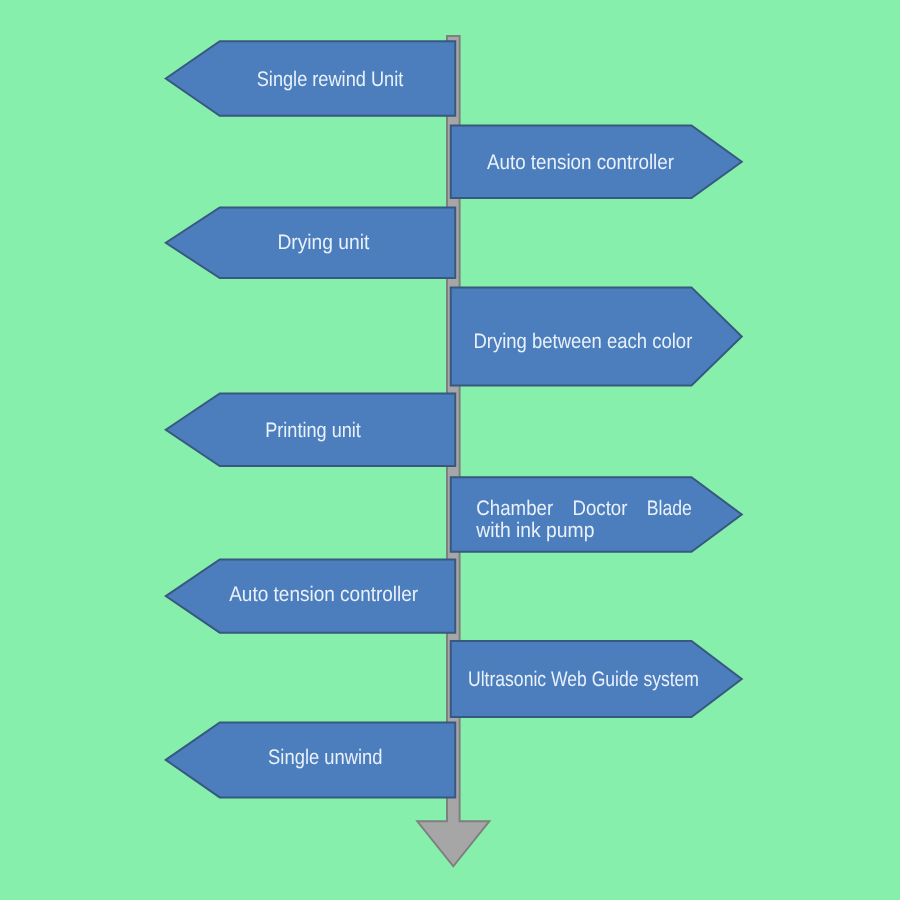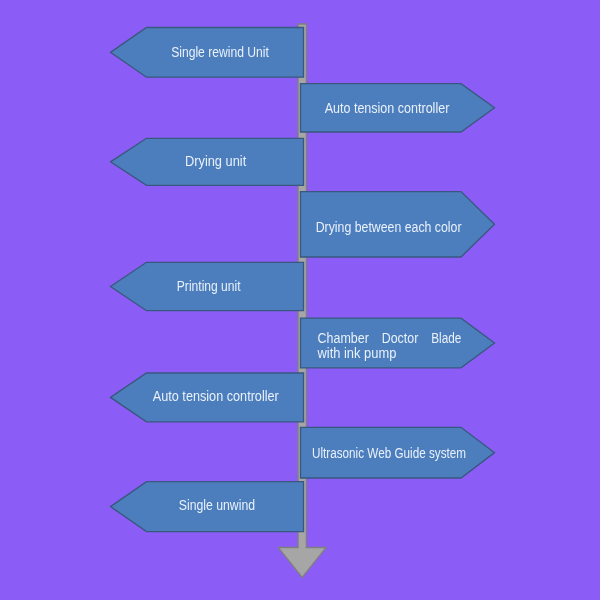--- a/index.html
+++ b/index.html
@@ -1,16 +1,16 @@
 <!DOCTYPE html>
 <html><head>
 <meta charset="utf-8">
 <style>
   html,body{margin:0;padding:0;background:#ffffff;}
-  .page{position:relative;width:600px;height:600px;background:#8b5cf6;overflow:hidden;}
+  .page{position:relative;width:600px;height:600px;background:#86efac;overflow:hidden;}
   svg{display:block;}
   text{font-family:"Liberation Sans",sans-serif;fill:#e9f1fa;}
 </style>
 </head>
 <body>
 <div class="page">
 <svg width="600" height="600" viewBox="0 0 600 600" xmlns="http://www.w3.org/2000/svg">
 
   <path d="M 298,24 L 306.4,24 L 306.4,547.5 L 326.2,547.5 L 302.2,577.5 L 278.2,547.5 L 298,547.5 Z" fill="#a6a6a6" stroke="#7f7f7f" stroke-width="1.33" stroke-linejoin="miter"></path>
 

